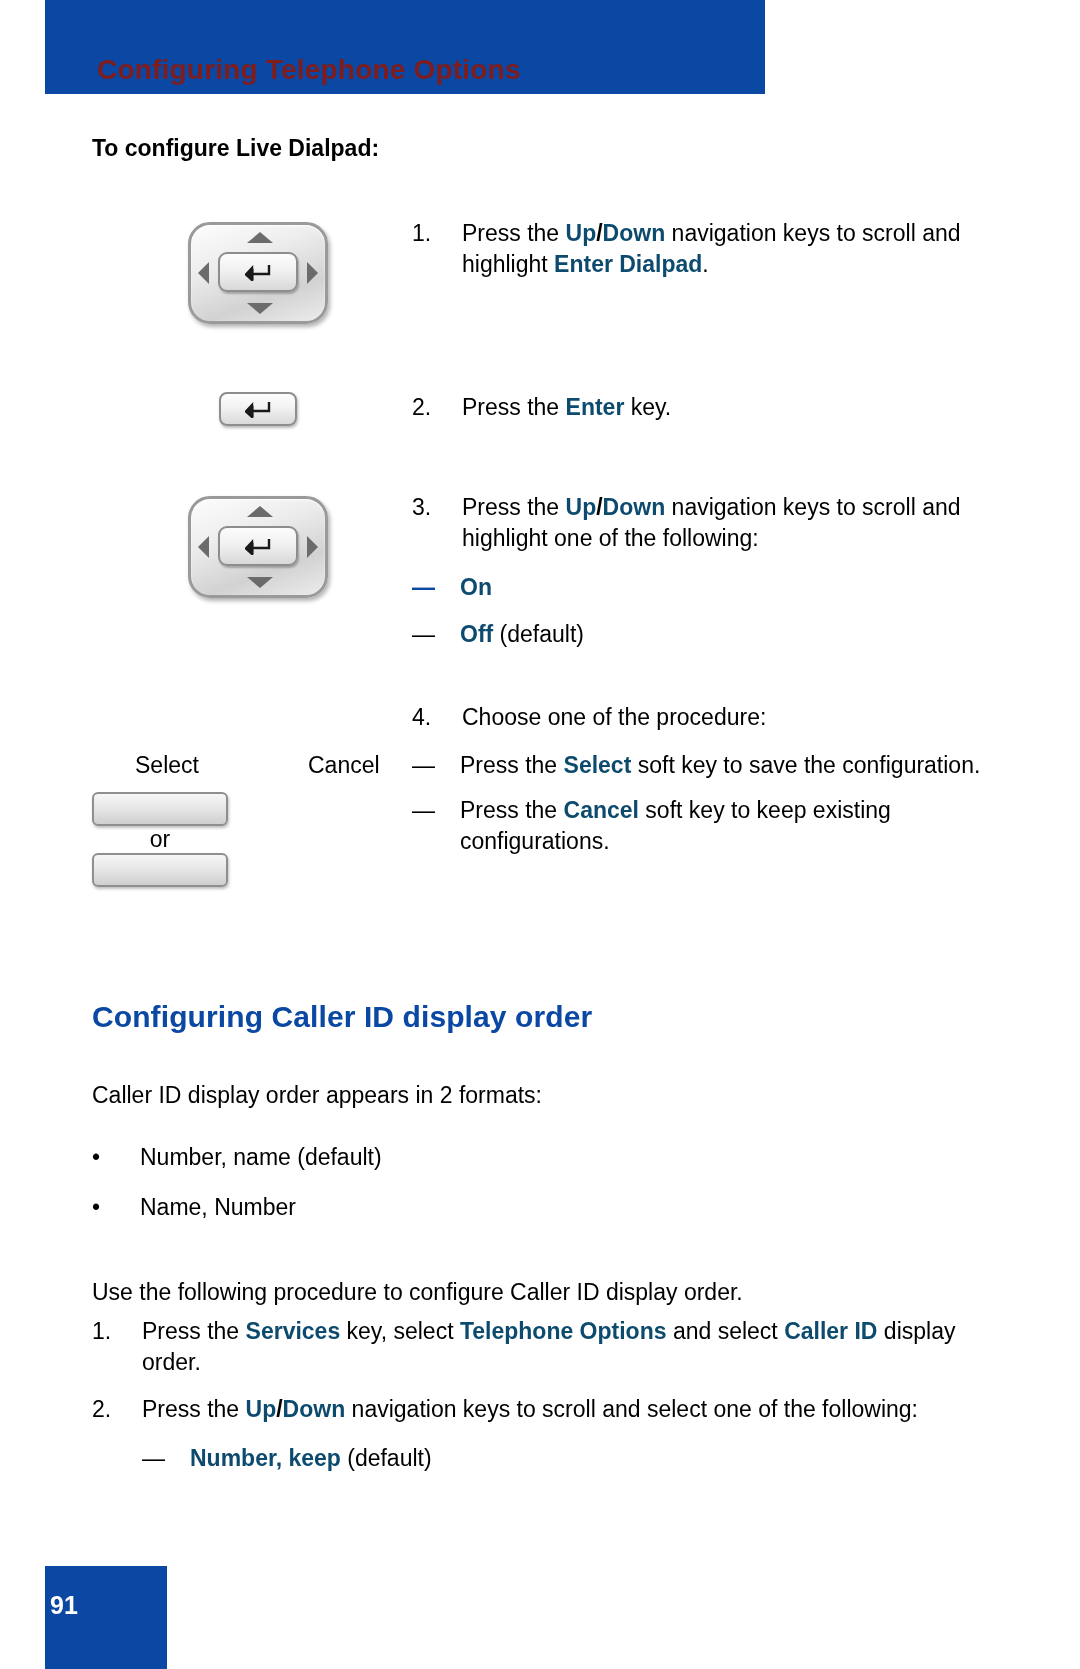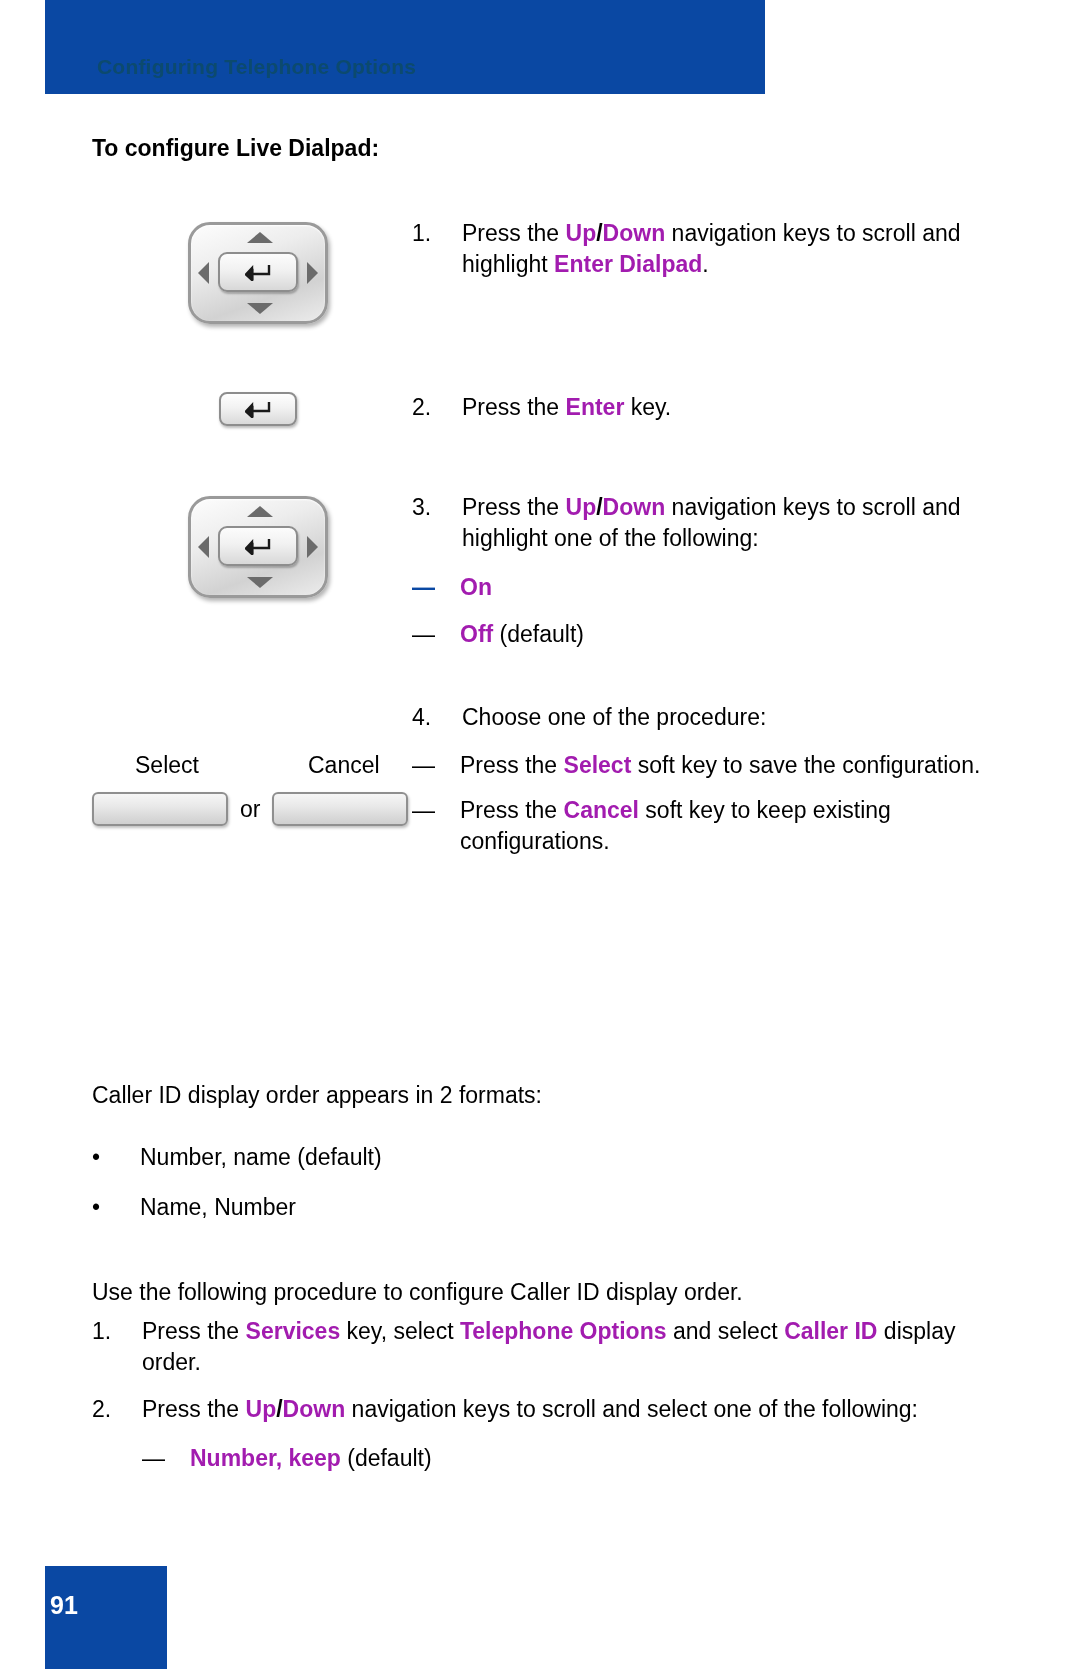--- a/index.html
+++ b/index.html
@@ -22,23 +22,23 @@
     left: 45px;
     top: 0;
     width: 720px;
     height: 94px;
     background: #0a48a3;
   }
   .header-title {
     position: absolute;
     left: 97px;
     top: 56px;
-    font-size: 21px;
+    font-size: 28px;
     font-weight: bold;
-    color: #0c4a6e;
+    color: #7f1d1d;
     letter-spacing: 0.2px;
     line-height: 1;
   }
 
   
   .page {
     position: absolute;
     left: 0;
     top: 0;
     width: 1080px;
@@ -96,21 +96,21 @@
     margin-top: 16px;
   }
   .sub-dash {
     width: 48px;
     flex: 0 0 48px;
   }
   .sub-dash.blue { color: #0a48a3; font-weight: bold; }
   .sub-body { flex: 1 1 auto; }
 
   b.blue {
-    color: #a21caf;
+    color: #0c4a6e;
     font-weight: bold;
   }
   span.slash { color: #000; font-weight: bold; }
 
   
   .navkey {
     position: relative;
     width: 148px;
     height: 110px;
   }
@@ -205,20 +205,21 @@
     white-space: nowrap;
   }
   .sk-label.first { left: 43px; top: 0; }
   .sk-label.second { left: 216px; top: 0; }
   .sk-row {
     position: absolute;
     top: 40px;
     left: 0;
     display: flex;
     align-items: center;
+    flex-direction: column;
   }
   .sk-btn {
     width: 136px;
     height: 34px;
     border-radius: 6px;
     background: linear-gradient(180deg,#f6f6f6 0%,#e9e9e9 40%,#cfcfcf 100%);
     border: 2px solid #8f8f8f;
     box-sizing: border-box;
     box-shadow: 1px 2px 3px rgba(0,0,0,0.25);
   }
@@ -400,20 +401,21 @@
 
       <div class="sub" style="margin-top:14px;">
         <div class="sub-dash">—</div>
         <div class="sub-body">
           Press the <b class="blue">Cancel</b> soft key to keep existing configurations.
         </div>
       </div>
     </div>
   </div>
 
+  <div class="blue-heading">Configuring Caller ID display order</div>
 
   <div class="body-block" style="top:1080px;">
     <p class="para">Caller ID display order appears in 2 formats:</p>
   </div>
 
   <div class="body-block" style="top:1142px;">
     <div class="bullet-row">
       <div class="bullet-dot">•</div>
       <div>Number, name (default)</div>
     </div>

